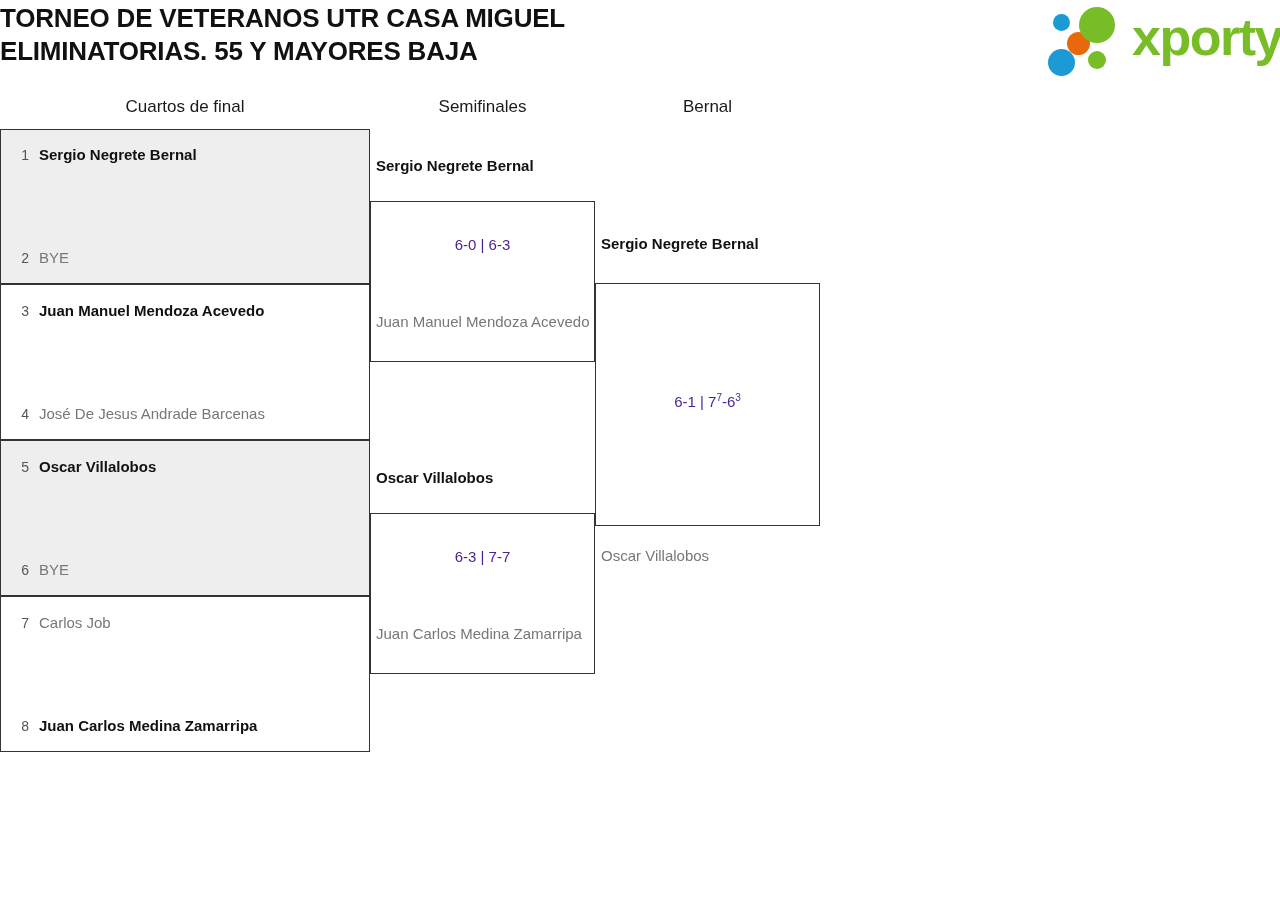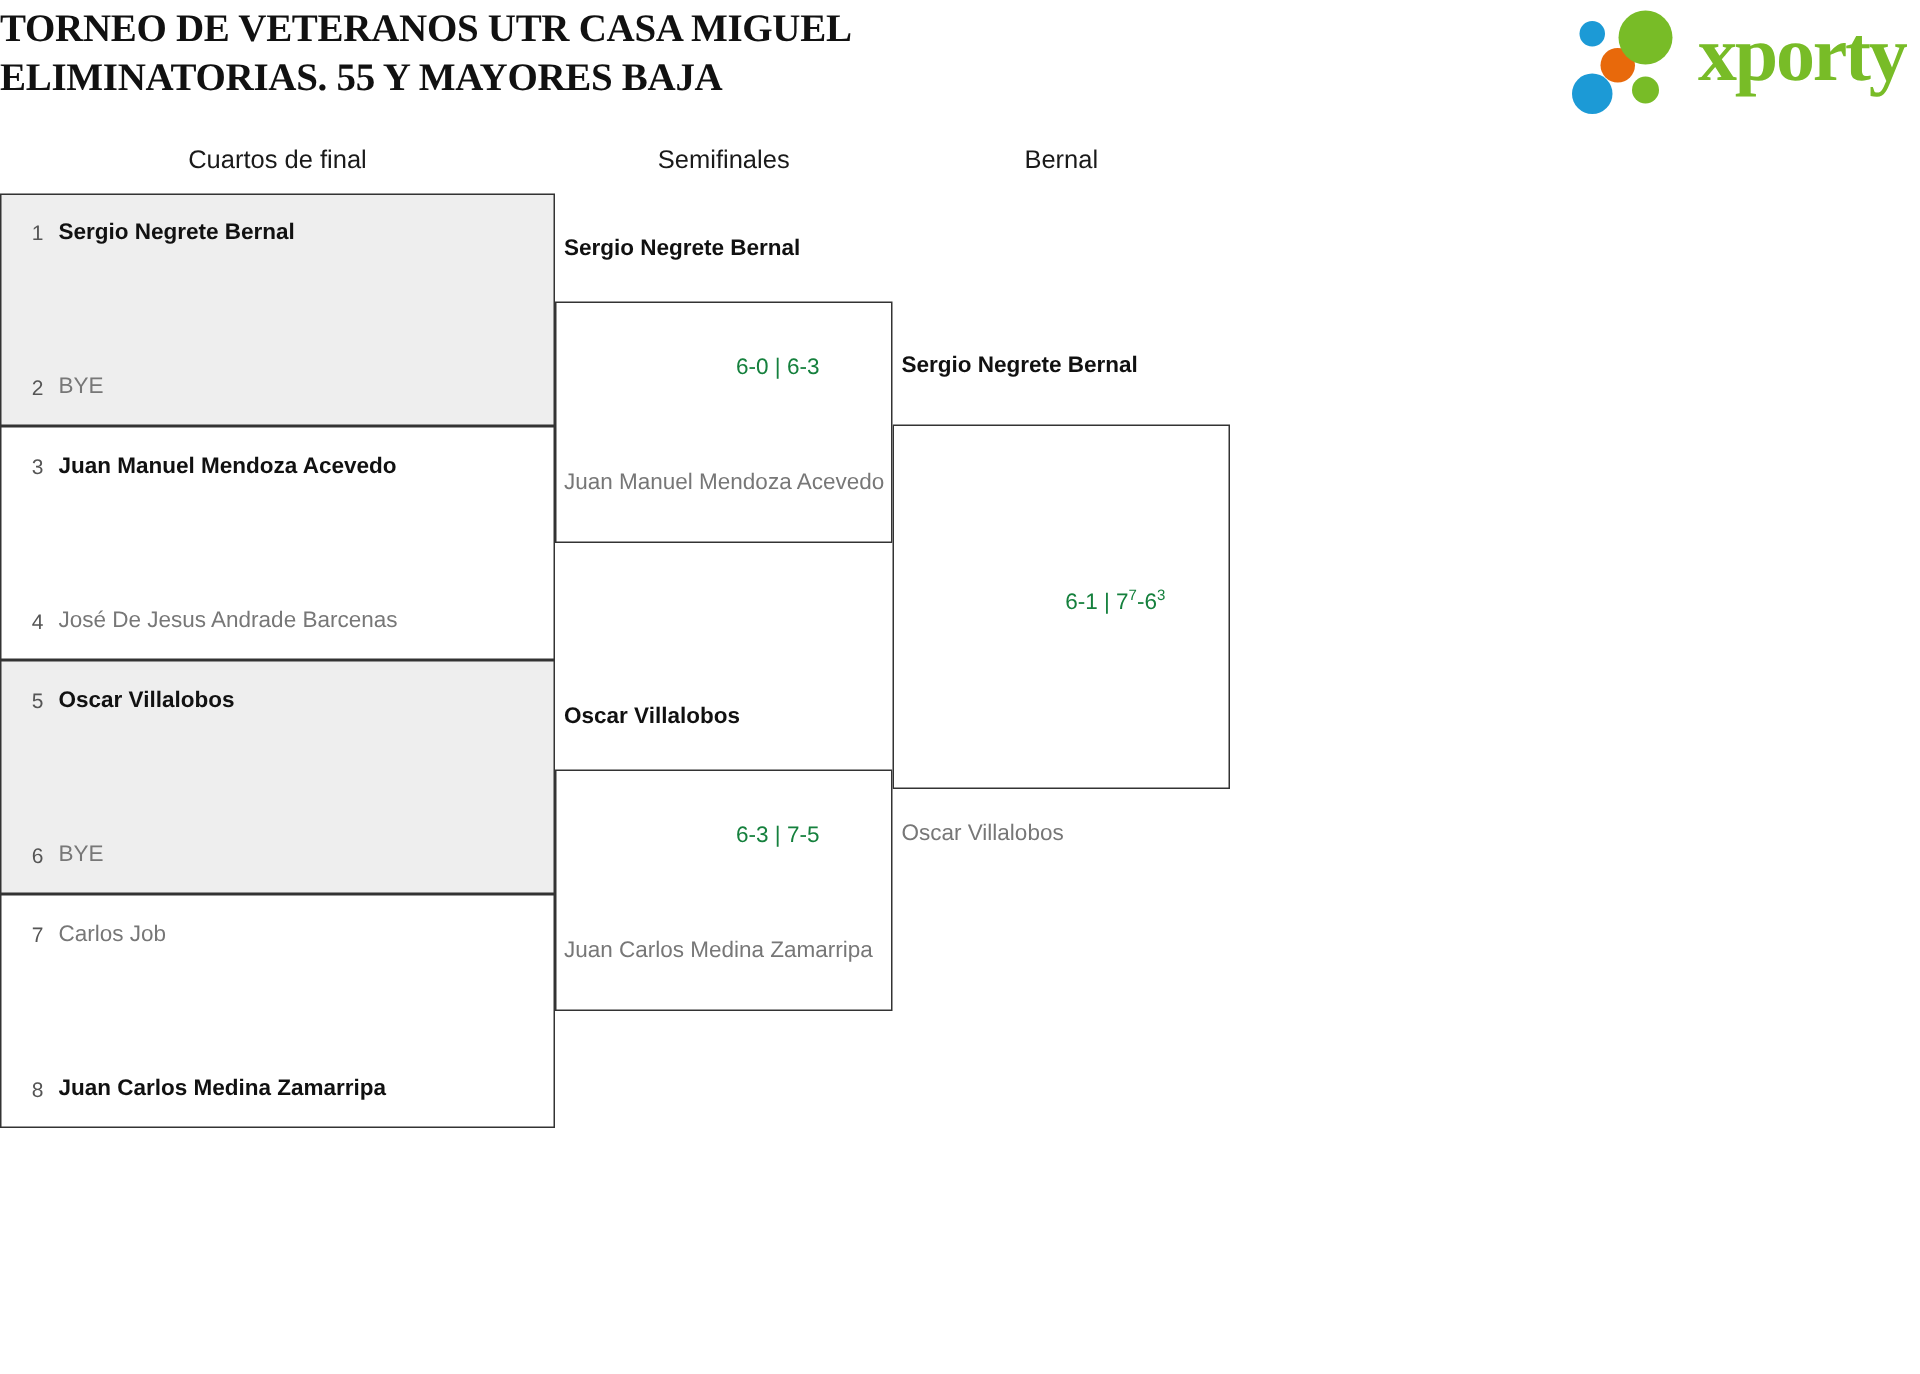--- a/index.html
+++ b/index.html
@@ -15,21 +15,21 @@
     overflow: hidden;
     font-family: "Liberation Sans", "DejaVu Sans", sans-serif;
     color: #1a1a1a;
     -webkit-font-smoothing: antialiased;
   }
 
   
   #header {
     position: absolute;
     left: 0; top: 0;
-    width: 1280px; height: 75px; font-family: Liberation Serif, serif;
+    width: 1280px; height: 75px;
   }
   #tournament-title {
     position: absolute;
     left: 0; top: 2px;
     width: 700px;
     font-size: 26px;
     font-weight: 700;
     line-height: 33px;
     letter-spacing: -0.2px;
     color: #111111;
@@ -108,24 +108,23 @@
     flex: 0 0 auto;
   }
   .player-name { color: #777777; font-weight: 400; }
   .player-name.winner { color: #111111; font-weight: 700; }
 
   
   .score {
     position: absolute;
     text-align: center;
     font-size: 15px;
-    color: #15803d;
+    color: #4c1d95;
     white-space: nowrap;
     line-height: 20px;
-    margin-left: 36px;
   }
   .score sup {
     font-size: 10px;
     vertical-align: super;
     line-height: 0;
   }
 
   
   .advance-label {
     position: absolute;
@@ -213,21 +212,21 @@
       <span>6-0 | 6-3</span><sup></sup><span></span><sup></sup>
     </div>
   </div>
 
   <div class="advance-label" style="left:376px; top:311px;">Juan Manuel Mendoza Acevedo</div>
 
   <div class="advance-label winner" style="left:376px; top:467px;">Oscar Villalobos</div>
 
   <div class="match-box" style="left:370px; top:513px; width:225px; height:161px;">
     <div class="score" style="top:33px; left:0; width:223px;">
-      <span>6-3 | 7-5</span><sup></sup><span></span><sup></sup>
+      <span>6-3 | 7-7</span><sup></sup><span></span><sup></sup>
     </div>
   </div>
 
   <div class="advance-label" style="left:376px; top:623px;">Juan Carlos Medina Zamarripa</div>
 
   <div class="advance-label winner" style="left:601px; top:233px;">Sergio Negrete Bernal</div>
 
   <div class="match-box" style="left:595px; top:283px; width:225px; height:243px;">
     <div class="score" style="top:108px; left:0; width:223px;">
       <span>6-1 | 7</span><sup>7</sup><span>-6</span><sup>3</sup>

